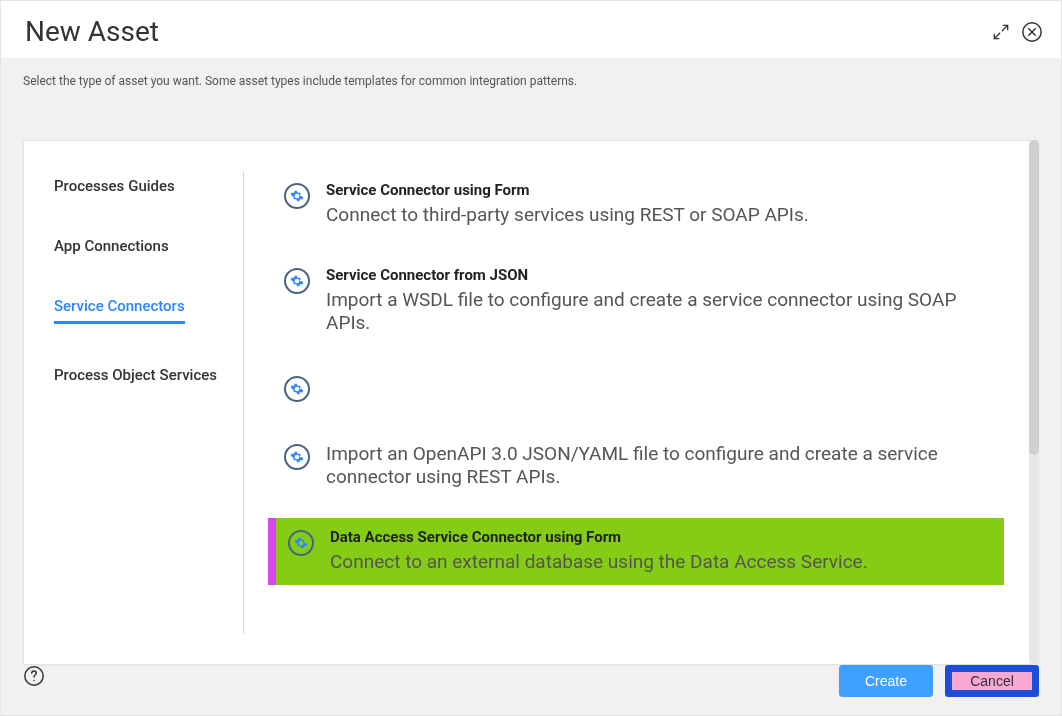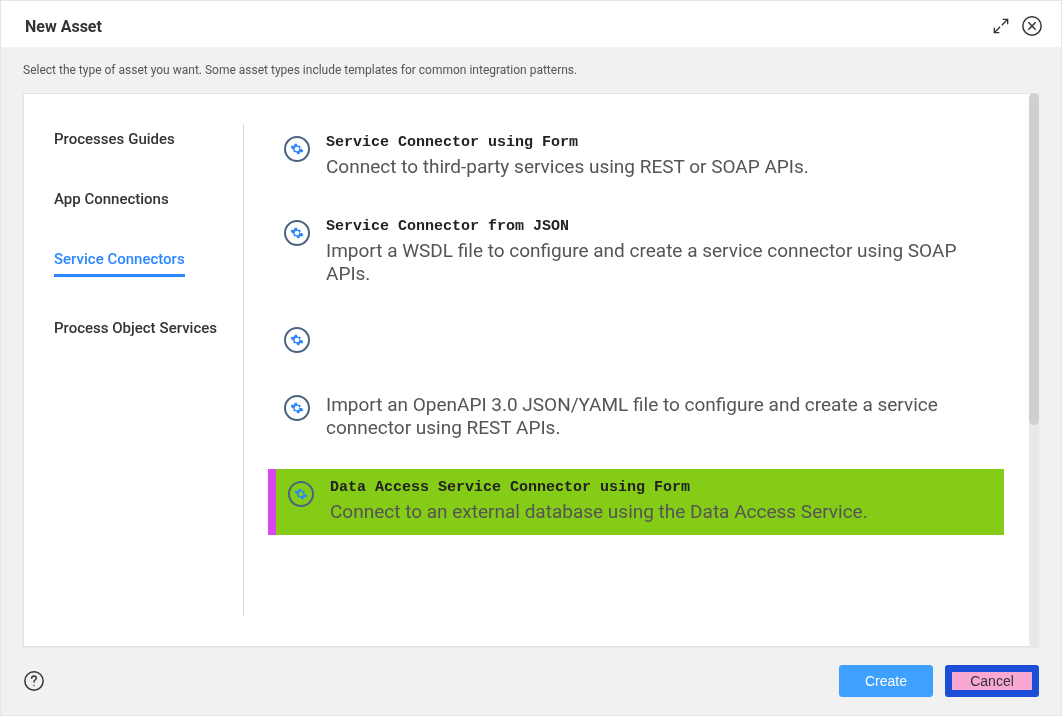--- a/index.html
+++ b/index.html
@@ -21,22 +21,22 @@
     background: #fff;
   }
   .title-row {
     display: flex;
     align-items: center;
     justify-content: space-between;
     padding: 14px 18px 10px 24px;
     background: #fff;
   }
   .title-text {
-    font-size: 16px;
-    font-weight: 700;
+    font-size: 28px;
+    font-weight: 400;
     color: #333;
   }
   .title-actions { display: flex; align-items: center; gap: 10px; }
   .icon-btn {
     border: none;
     background: transparent;
     cursor: pointer;
     padding: 0;
     display: inline-flex;
     align-items: center;
@@ -49,21 +49,21 @@
     display: flex;
     flex-direction: column;
     overflow: hidden;
   }
   .subtitle {
     color: #555;
     font-size: 12px;
     margin-bottom: 16px;
     font-weight: 400;
   }
-  .panel-wrap { position: relative; flex:1; }
+  .panel-wrap { position: relative; flex:1;margin-top:36px; }
   .panel {
     background: #fff;
     border: 1px solid #e3e3e3;
     border-radius: 1px;
     height: 100%;
     display: flex;
     padding: 30px 8px 30px 30px;
     box-shadow: 0 1px 2px rgba(0,0,0,0.03);
   }
   .scroll-track {
@@ -131,32 +131,30 @@
     display: flex; align-items: center; justify-content:center;
     flex-shrink: 0;
     margin-top: 2px;
   }
   .opt-text { flex: 1; }
   .opt-title {
     font-size: 15px;
     font-weight: 700;
     color: #222;
     margin-bottom: 4px;
-    font-family: Liberation Mono, monospace;
   }
   .opt-desc {
     font-size: 19px;
     color: #555;
     font-weight: 400;
   }
   .footer {
     display: flex;
     justify-content: space-between;
-    align-items: center;
-    padding-top: 18px;
+    align-items: flex-start;
   }
   .footer-right { display:flex; gap: 12px; }
   .btn {
     min-width: 94px;
     height: 32px;
     border-radius: 3px;
     font-size: 14px;
     cursor: pointer;
     display:inline-flex; align-items:center; justify-content:center;
   }

